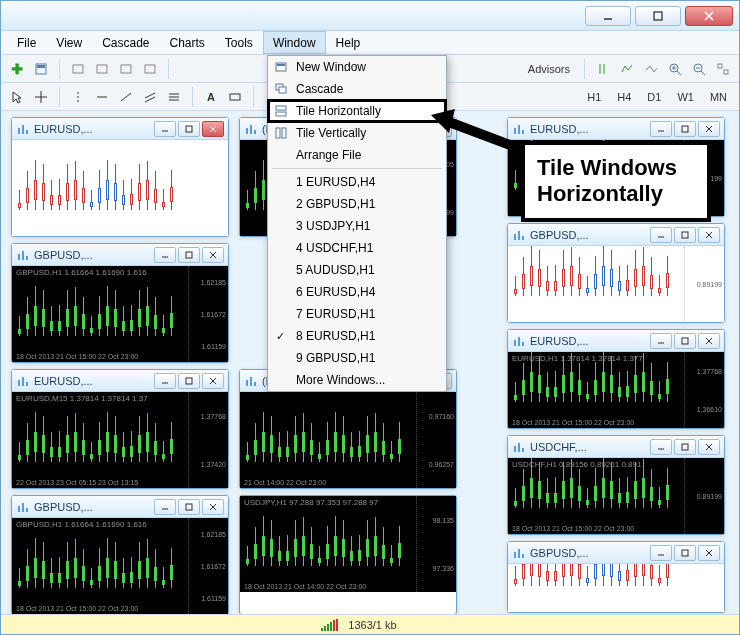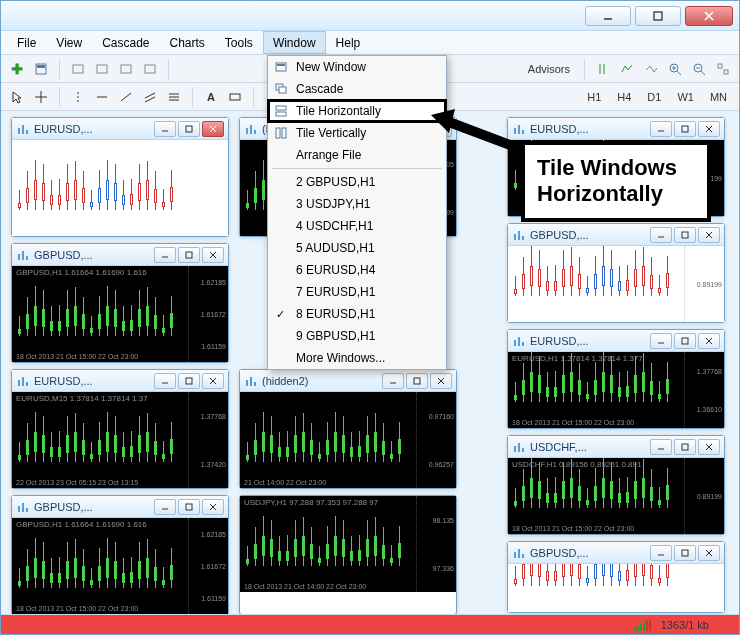--- a/index.html
+++ b/index.html
@@ -62,21 +62,21 @@
   .dropdown .dd-row.highlight { background: #fff; outline: 3px solid #000; outline-offset: -2px; z-index: 2; }
   .dropdown .dd-sep { height: 1px; background: #d0d0d0; margin: 2px 4px; }
   .dropdown .dd-icon { position: absolute; left: 6px; width: 14px; height: 14px; display: flex; align-items: center; justify-content: center; }
   .dropdown .dd-check { position: absolute; left: 8px; font-size: 11px; }
 
   
   .callout-line { position: absolute; z-index: 200; }
   .callout-box { position: absolute; top: 140px; left: 520px; width: 190px; border: 4px solid #000; background: #fff; padding: 10px 12px; font-size: 22px; font-weight: bold; line-height: 1.2; z-index: 201; font-family: Arial, sans-serif; }
 
   
-  .statusbar { position: absolute; left: 0; right: 0; bottom: 0; height: 20px; background: #ef4444; border-top: 1px solid #c8d9e9; display: flex; align-items: center; justify-content: flex-end; padding: 0 30px 0 8px; font-size: 11px; color: #333; gap: 10px; }
+  .statusbar { position: absolute; left: 0; right: 0; bottom: 0; height: 20px; background: #fef9c3; border-top: 1px solid #c8d9e9; display: flex; align-items: center; justify-content: center; padding: 0 30px 0 8px; font-size: 11px; color: #333; gap: 10px; }
   .sig-bars { display: flex; align-items: flex-end; gap: 1px; height: 12px; }
   .sig-bars span { width: 2px; background: #2a9b2a; }
   .sig-bars span.r { background: #c33; }
 </style>
 </head>
 <body>
 
 <div class="app-window">
 
   <div class="titlebar">
@@ -1648,20 +1648,23 @@
             <rect x="2" y="2" width="4" height="10" fill="none" stroke="#5a7ba0"></rect>
             <rect x="8" y="2" width="4" height="10" fill="none" stroke="#5a7ba0"></rect>
           </svg>
         </span>
         <span>Tile Vertically</span>
       </div>
     <div class="dd-row">
         <span>Arrange File</span>
       </div>
     <div class="dd-sep"></div>
+    <div class="dd-row">
+        <span>1 EURUSD,H4</span>
+      </div>
     <div class="dd-row">
         <span>2 GBPUSD,H1</span>
       </div>
     <div class="dd-row">
         <span>3 USDJPY,H1</span>
       </div>
     <div class="dd-row">
         <span>4 USDCHF,H1</span>
       </div>
     <div class="dd-row">

